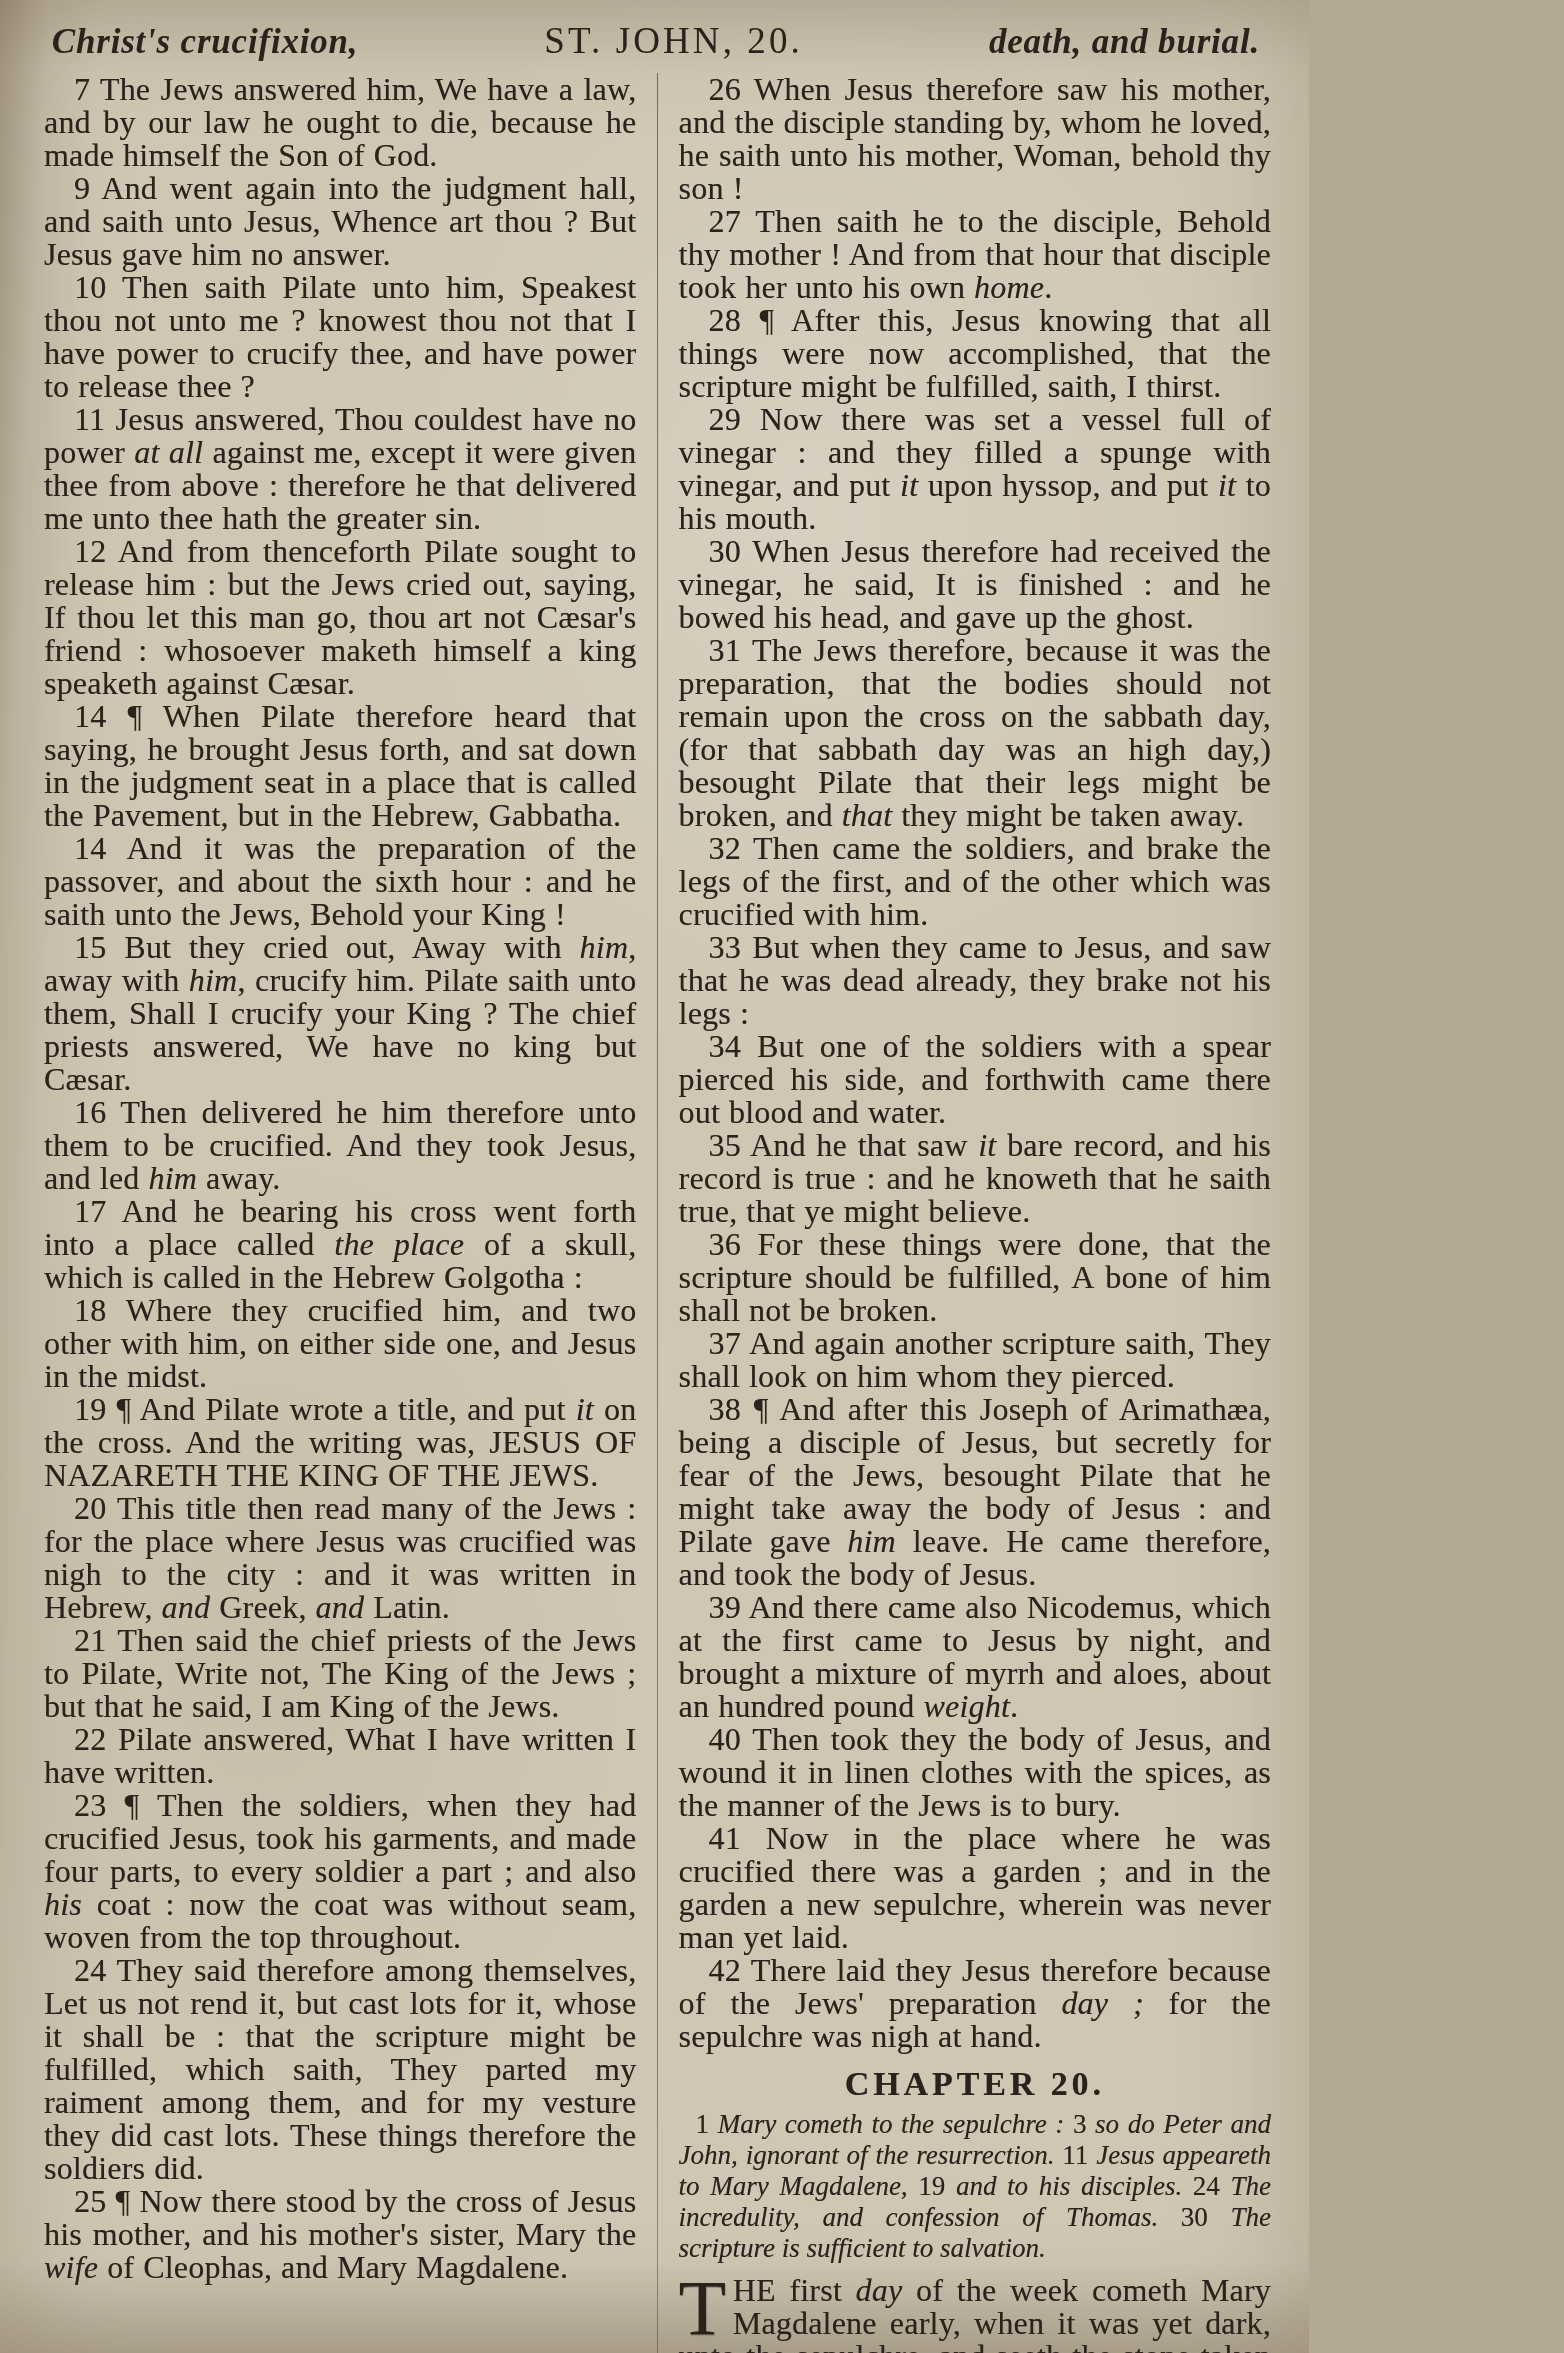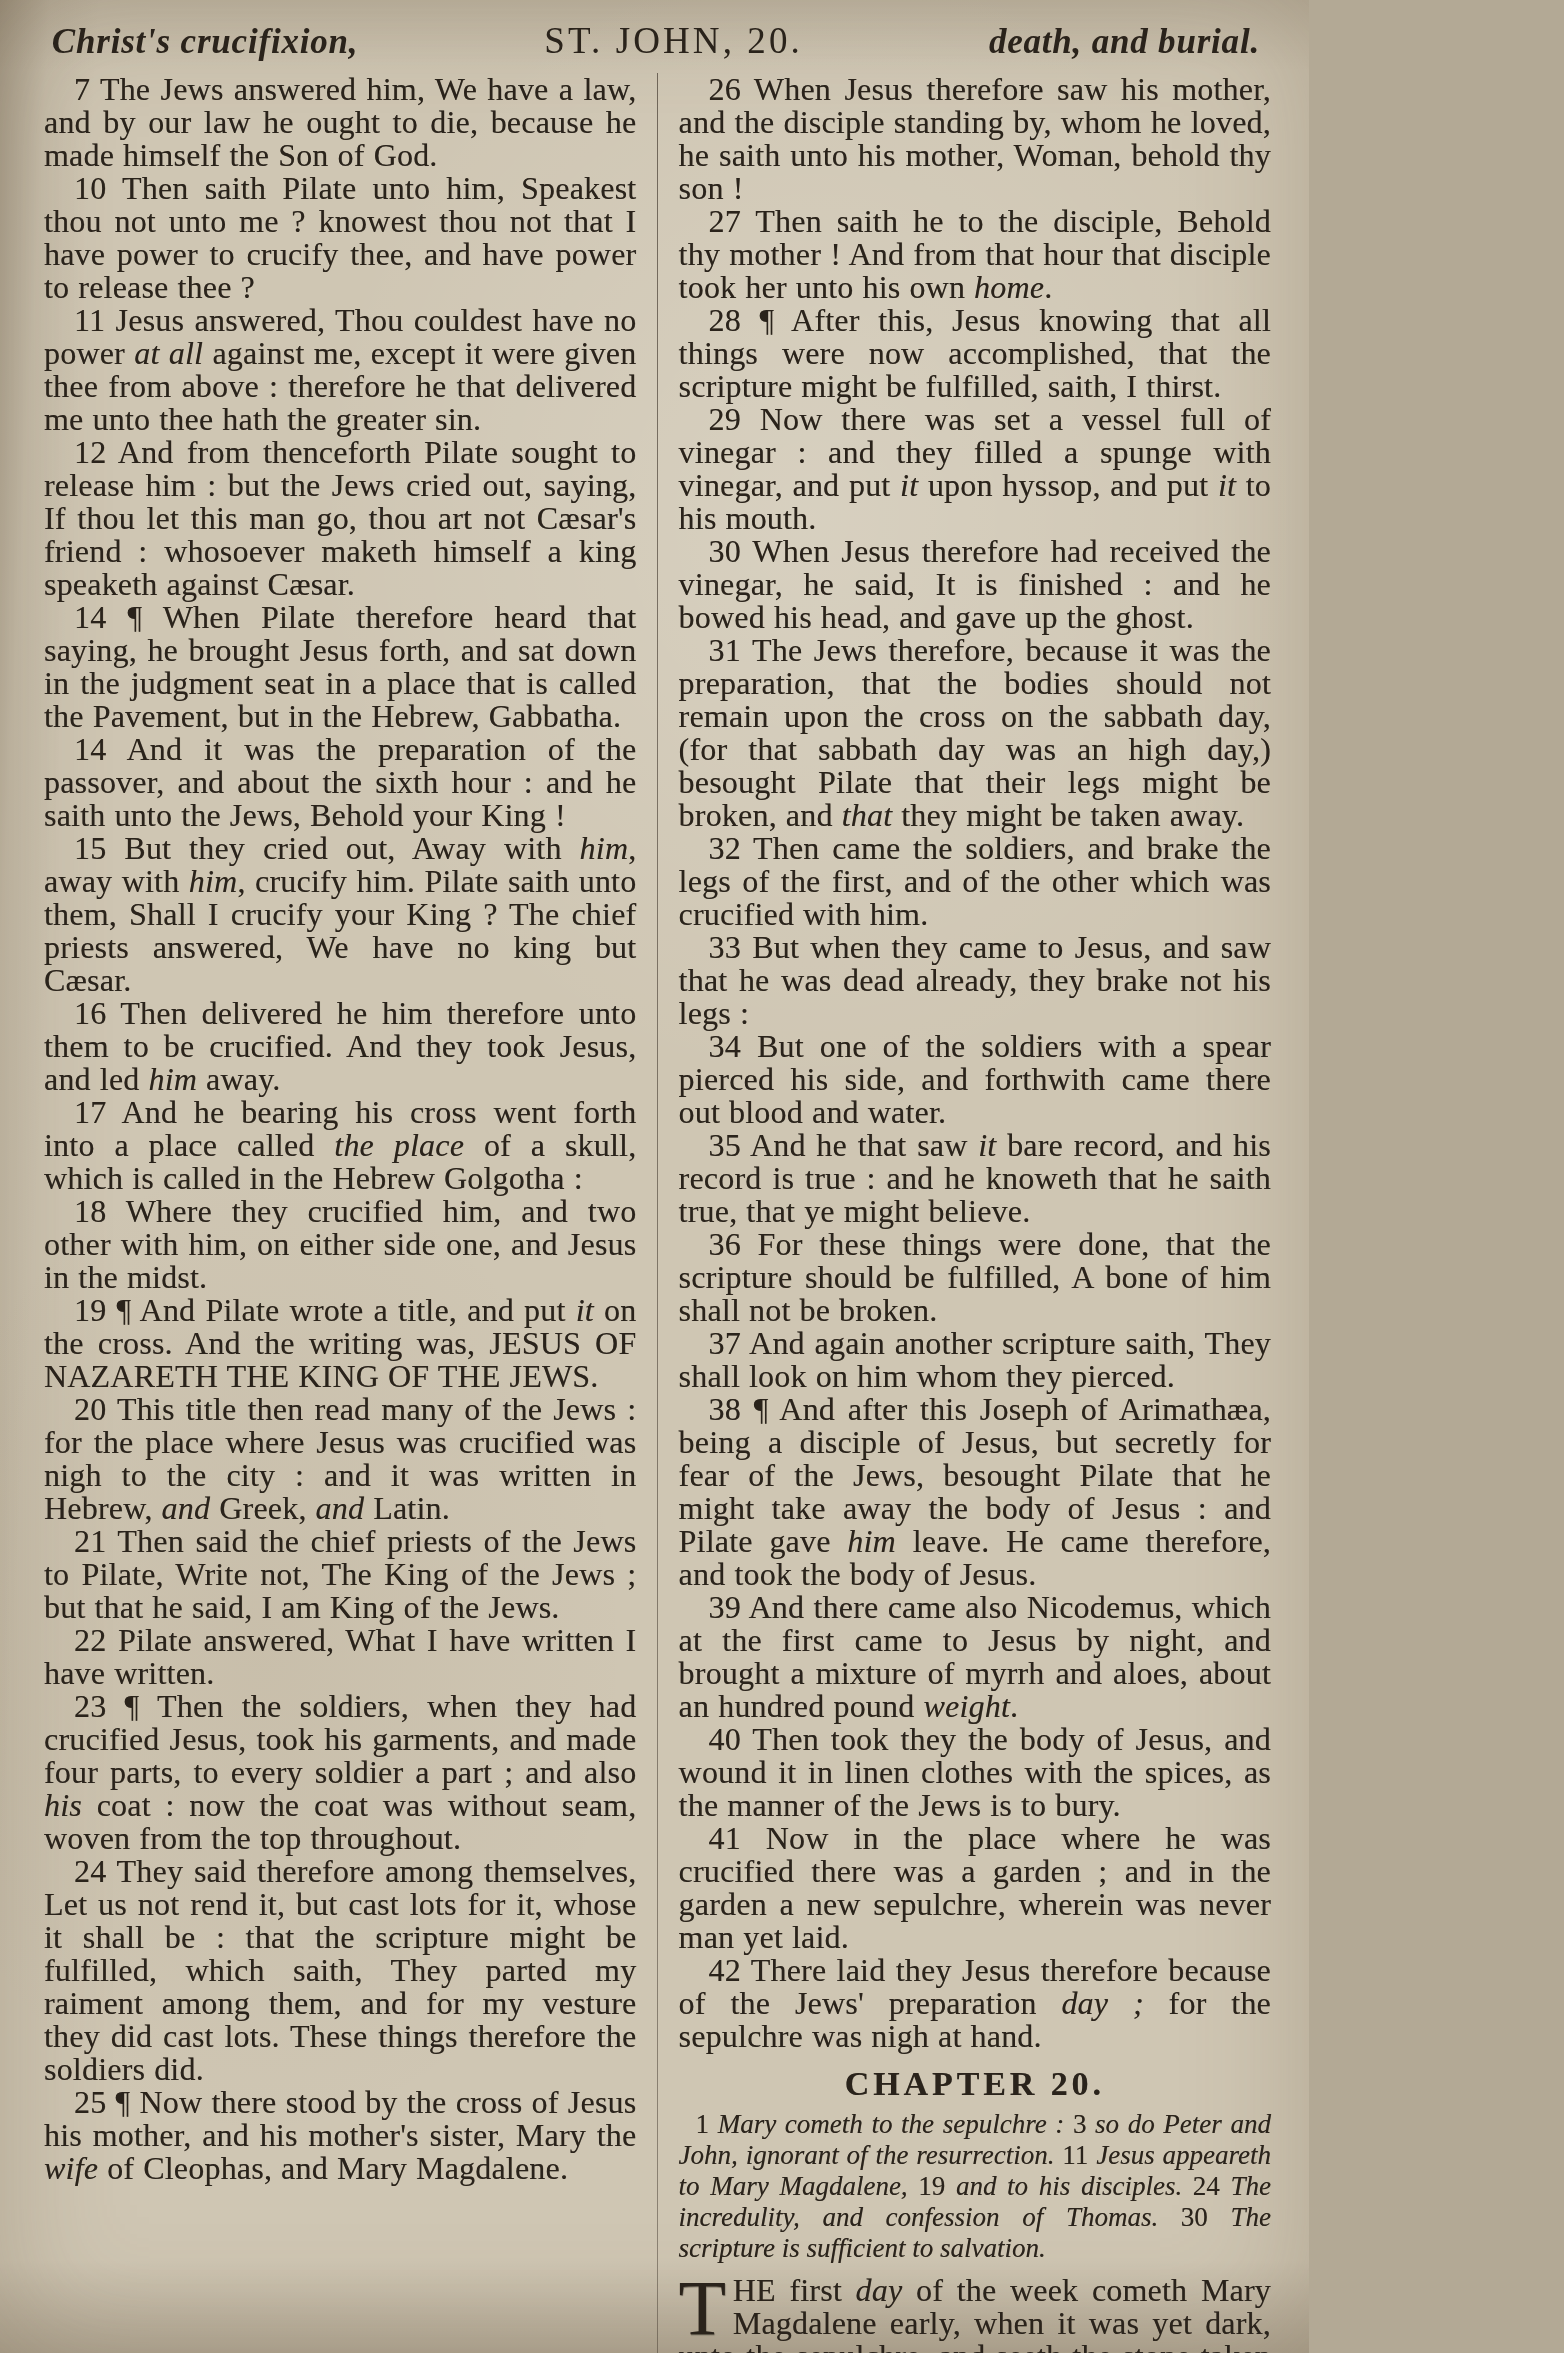--- a/index.html
+++ b/index.html
@@ -112,20 +112,21 @@
     <span class="side-title">Christ's crucifixion,</span>
     <span class="book-title">ST. JOHN, 20.</span>
     <span class="side-title">death, and burial.</span>
   </div>
 
   <div class="columns">
 
     <section class="column column-left">
       <div>
           <p class="verse">7 The Jews answered him, We have a law, and by our law he ought to die, because he made himself the Son of God.</p>
+          <p class="verse">9 And went again into the judgment hall, and saith unto Jesus, Whence art thou&nbsp;? But Jesus gave him no answer.</p>
           <p class="verse">10 Then saith Pilate unto him, Speakest thou not unto me&nbsp;? knowest thou not that I have power to crucify thee, and have power to release thee&nbsp;?</p>
           <p class="verse">11 Jesus answered, Thou couldest have no power <span class="supplied">at all</span> against me, except it were given thee from above&nbsp;: therefore he that delivered me unto thee hath the greater sin.</p>
           <p class="verse">12 And from thenceforth Pilate sought to release him&nbsp;: but the Jews cried out, saying, If thou let this man go, thou art not Cæsar's friend&nbsp;: whosoever maketh himself a king speaketh against Cæsar.</p>
           <p class="verse">14 ¶ When Pilate therefore heard that saying, he brought Jesus forth, and sat down in the judgment seat in a place that is called the Pavement, but in the Hebrew, Gabbatha.</p>
           <p class="verse">14 And it was the preparation of the passover, and about the sixth hour&nbsp;: and he saith unto the Jews, Behold your King&nbsp;!</p>
           <p class="verse">15 But they cried out, Away with <span class="supplied">him</span>, away with <span class="supplied">him</span>, crucify him. Pilate saith unto them, Shall I crucify your King&nbsp;? The chief priests answered, We have no king but Cæsar.</p>
           <p class="verse">16 Then delivered he him therefore unto them to be crucified. And they took Jesus, and led <span class="supplied">him</span> away.</p>
           <p class="verse">17 And he bearing his cross went forth into a place called <span class="supplied">the place</span> of a skull, which is called in the Hebrew Golgotha&nbsp;:</p>
           <p class="verse">18 Where they crucified him, and two other with him, on either side one, and Jesus in the midst.</p>
           <p class="verse">19 ¶ And Pilate wrote a title, and put <span class="supplied">it</span> on the cross. And the writing was, JESUS OF NAZARETH THE KING OF THE JEWS.</p>

